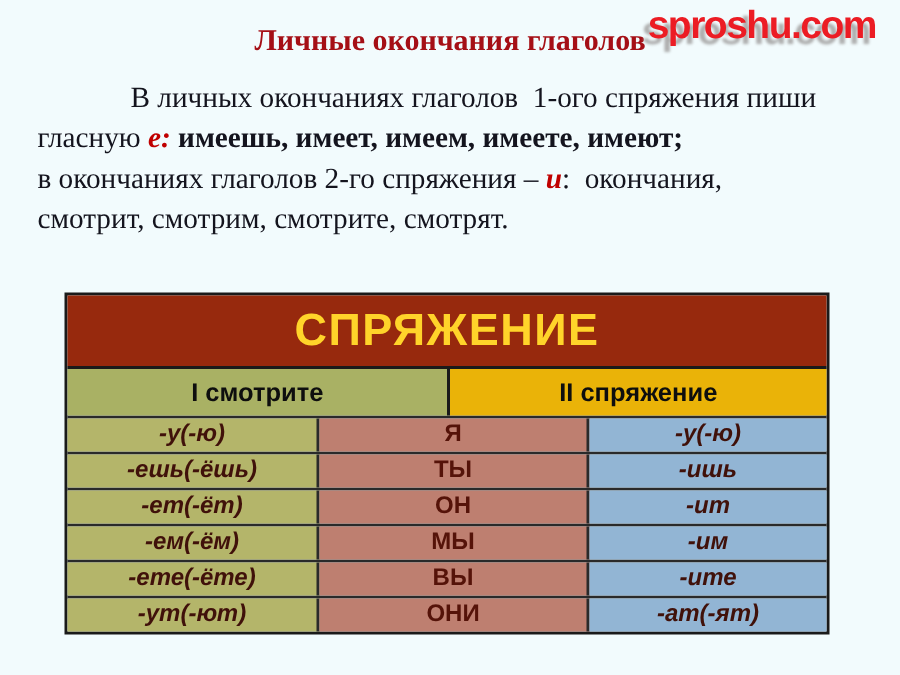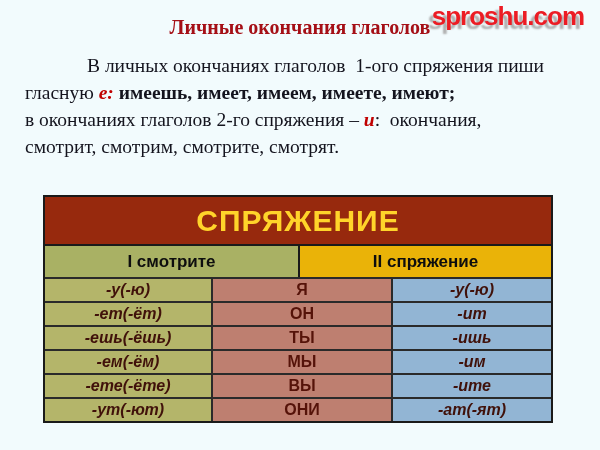--- a/index.html
+++ b/index.html
@@ -148,28 +148,28 @@
       <div class="t-sub-left">I смотрите</div>
       <div class="t-sub-right">II спряжение</div>
     </div>
 
     <div class="t-row">
       <div class="c1">-у(-ю)</div>
       <div class="c2">Я</div>
       <div class="c3">-у(-ю)</div>
     </div>
     <div class="t-row">
+      <div class="c1">-ешь(-ёшь)</div>
+      <div class="c2">ТЫ</div>
+      <div class="c3">-ишь</div>
+    </div>
+    <div class="t-row">
       <div class="c1">-ет(-ёт)</div>
       <div class="c2">ОН</div>
       <div class="c3">-ит</div>
-    </div>
-    <div class="t-row">
-      <div class="c1">-ешь(-ёшь)</div>
-      <div class="c2">ТЫ</div>
-      <div class="c3">-ишь</div>
     </div>
     <div class="t-row">
       <div class="c1">-ем(-ём)</div>
       <div class="c2">МЫ</div>
       <div class="c3">-им</div>
     </div>
     <div class="t-row">
       <div class="c1">-ете(-ёте)</div>
       <div class="c2">ВЫ</div>
       <div class="c3">-ите</div>

